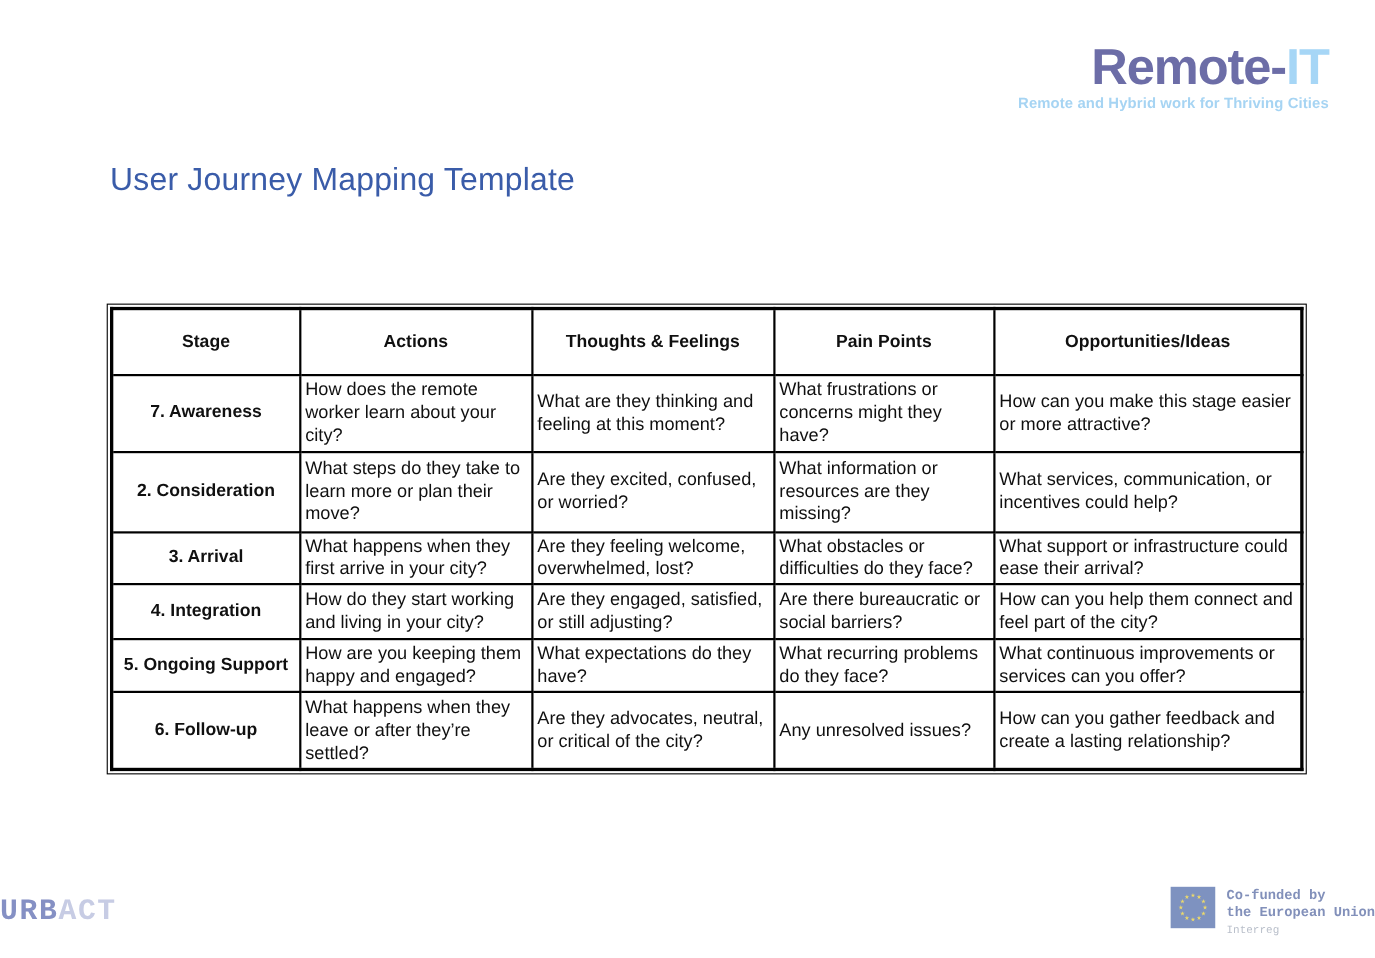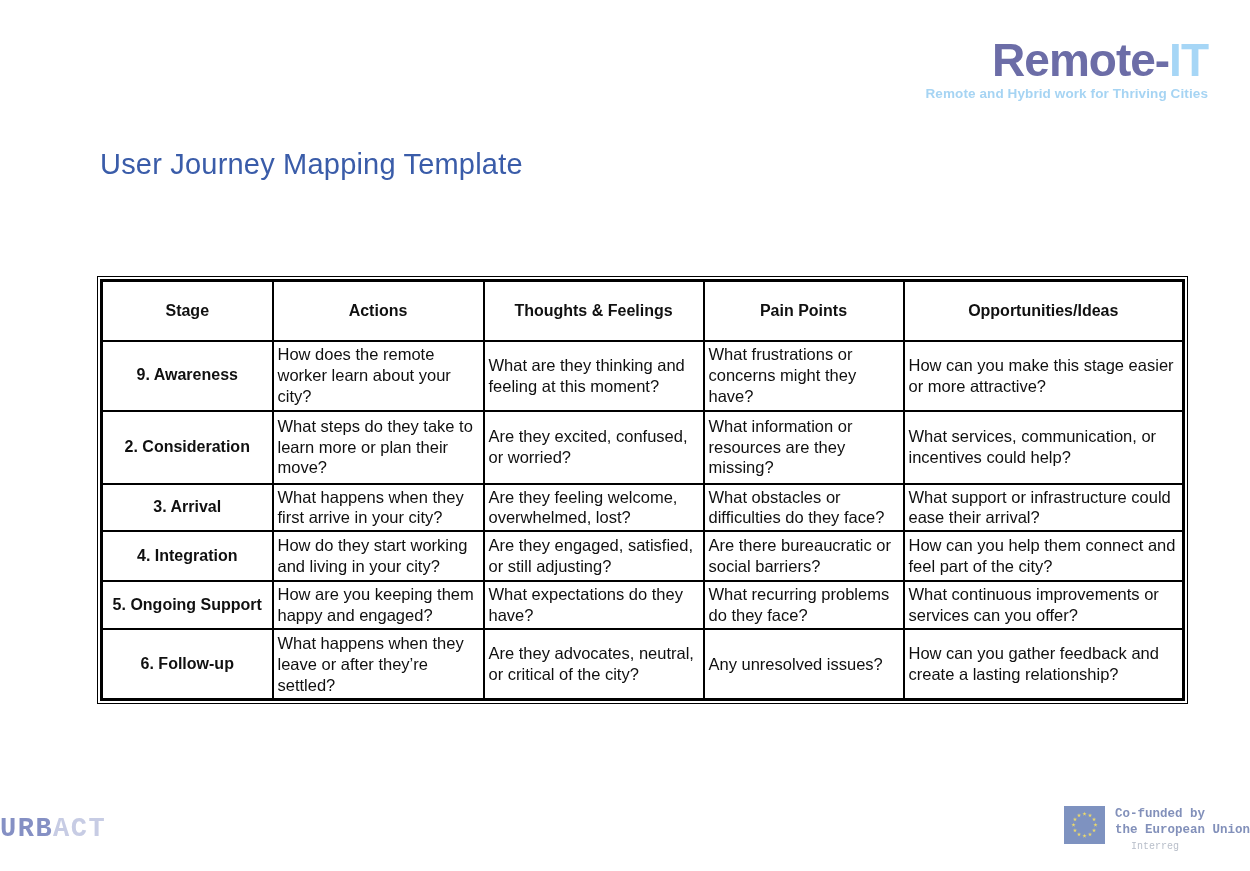--- a/index.html
+++ b/index.html
@@ -132,21 +132,20 @@
   .eu-line {
     font-size: 12.5px;
     font-weight: bold;
     color: #8290ba;
     line-height: 1.25;
   }
   .eu-sub {
     font-size: 10px;
     color: #b9bfca;
     margin-top: 3px;
-    margin-left: 16px;
   }
 </style>
 </head>
 <body>
 
 <div class="page">
 
   <div class="logo-block">
     <div class="brand"><span>Remote-</span><span class="it">IT</span></div>
     <div class="tagline">Remote and Hybrid work for Thriving Cities</div>
@@ -167,21 +166,21 @@
       <tr id="header-row">
           <th>Stage</th>
           <th>Actions</th>
           <th>Thoughts &amp; Feelings</th>
           <th>Pain Points</th>
           <th>Opportunities/Ideas</th>
         </tr>
     </thead>
     <tbody id="table-body">
         <tr>
-          <td class="stage">9. Awareness</td>
+          <td class="stage">7. Awareness</td>
           <td>How does the remote worker learn about your city?</td>
           <td>What are they thinking and feeling at this moment?</td>
           <td>What frustrations or concerns might they have?</td>
           <td>How can you make this stage easier or more attractive?</td>
         </tr>
         <tr>
           <td class="stage">2. Consideration</td>
           <td>What steps do they take to learn more or plan their move?</td>
           <td>Are they excited, confused, or worried?</td>
           <td>What information or resources are they missing?</td>

